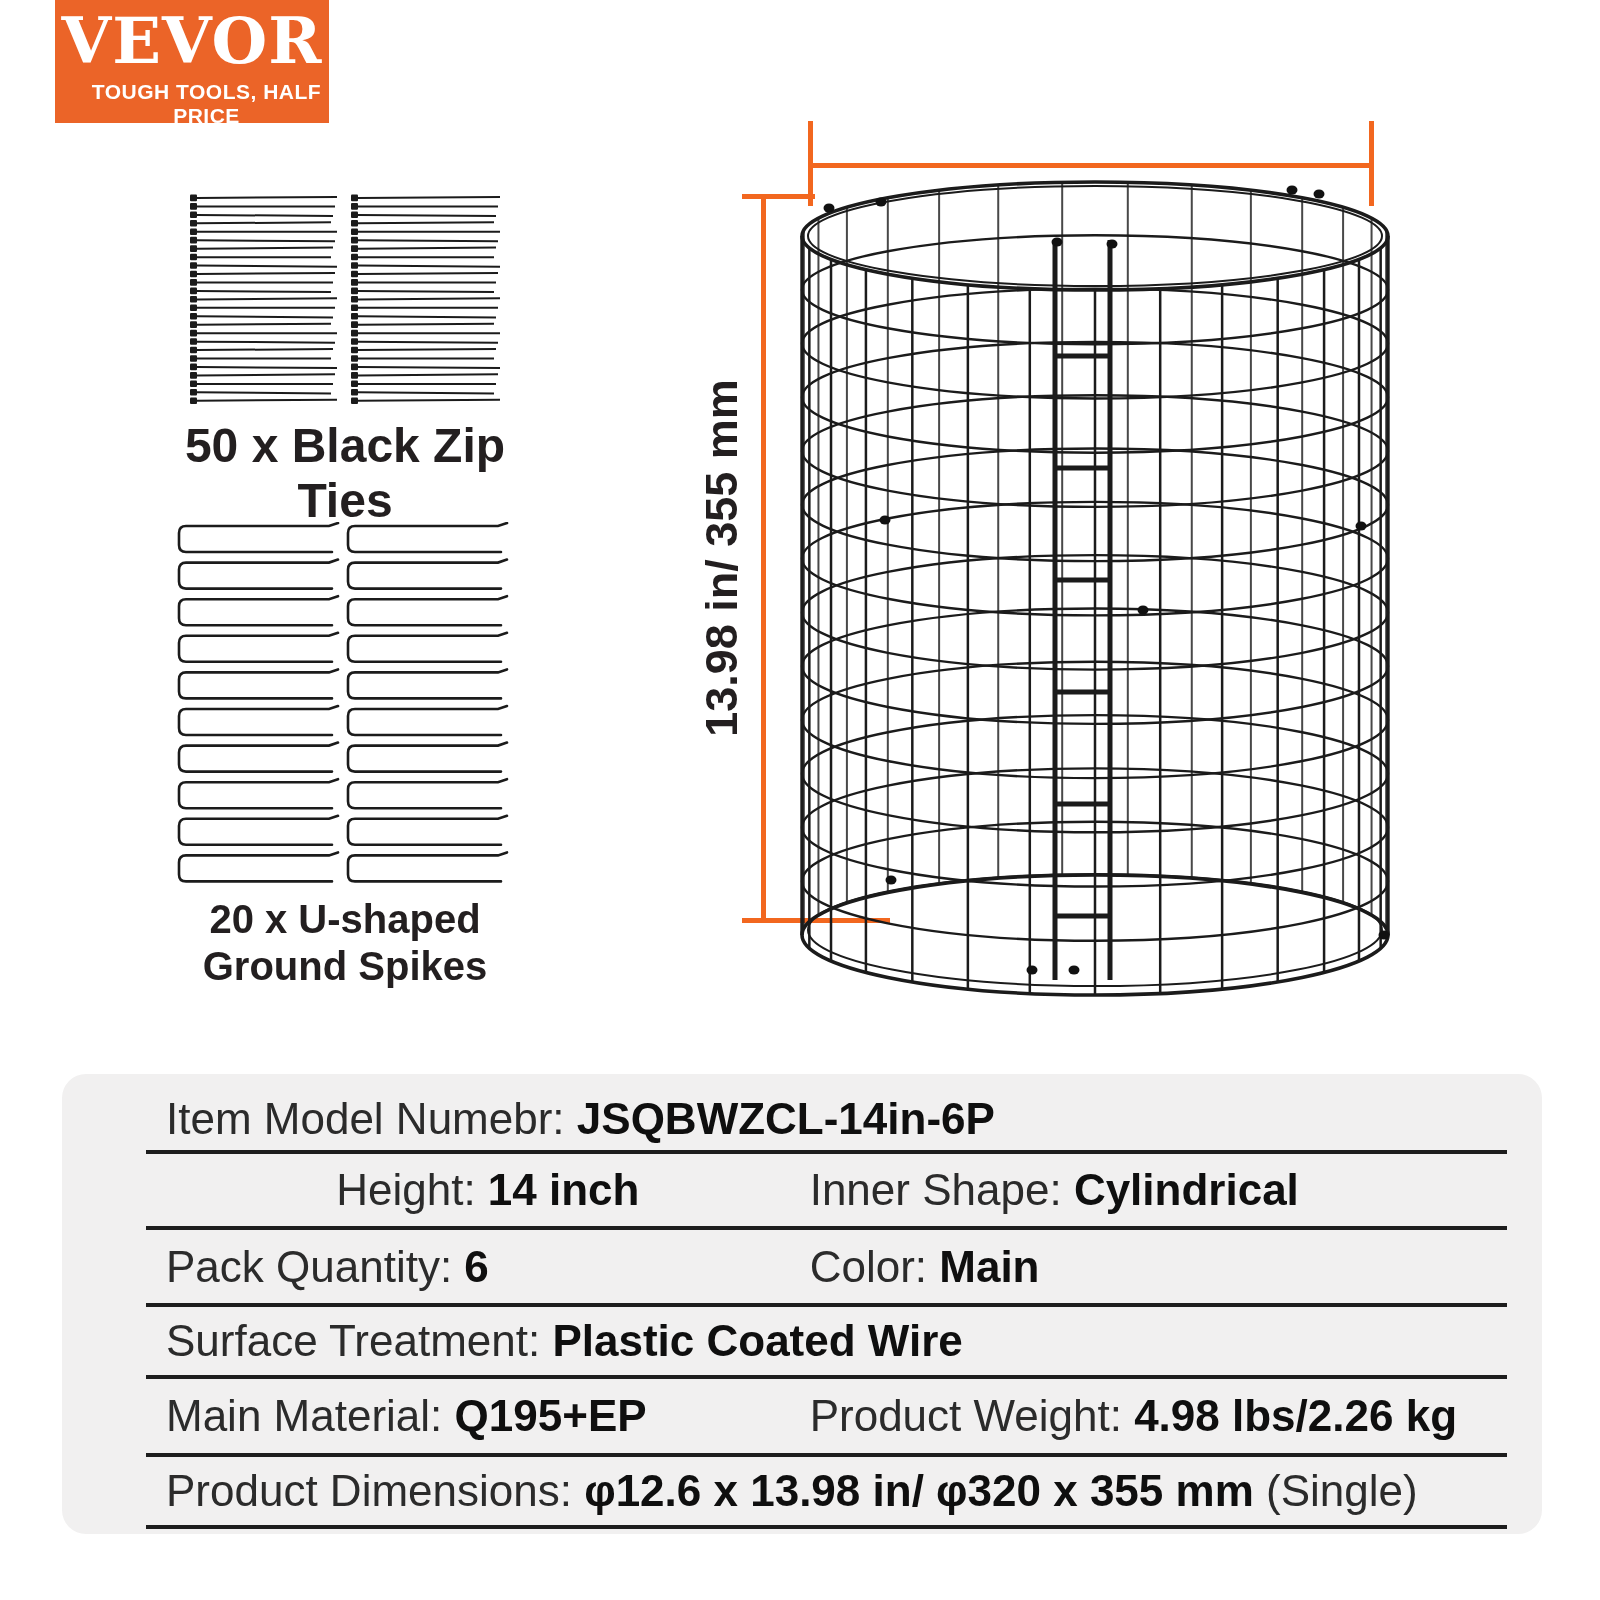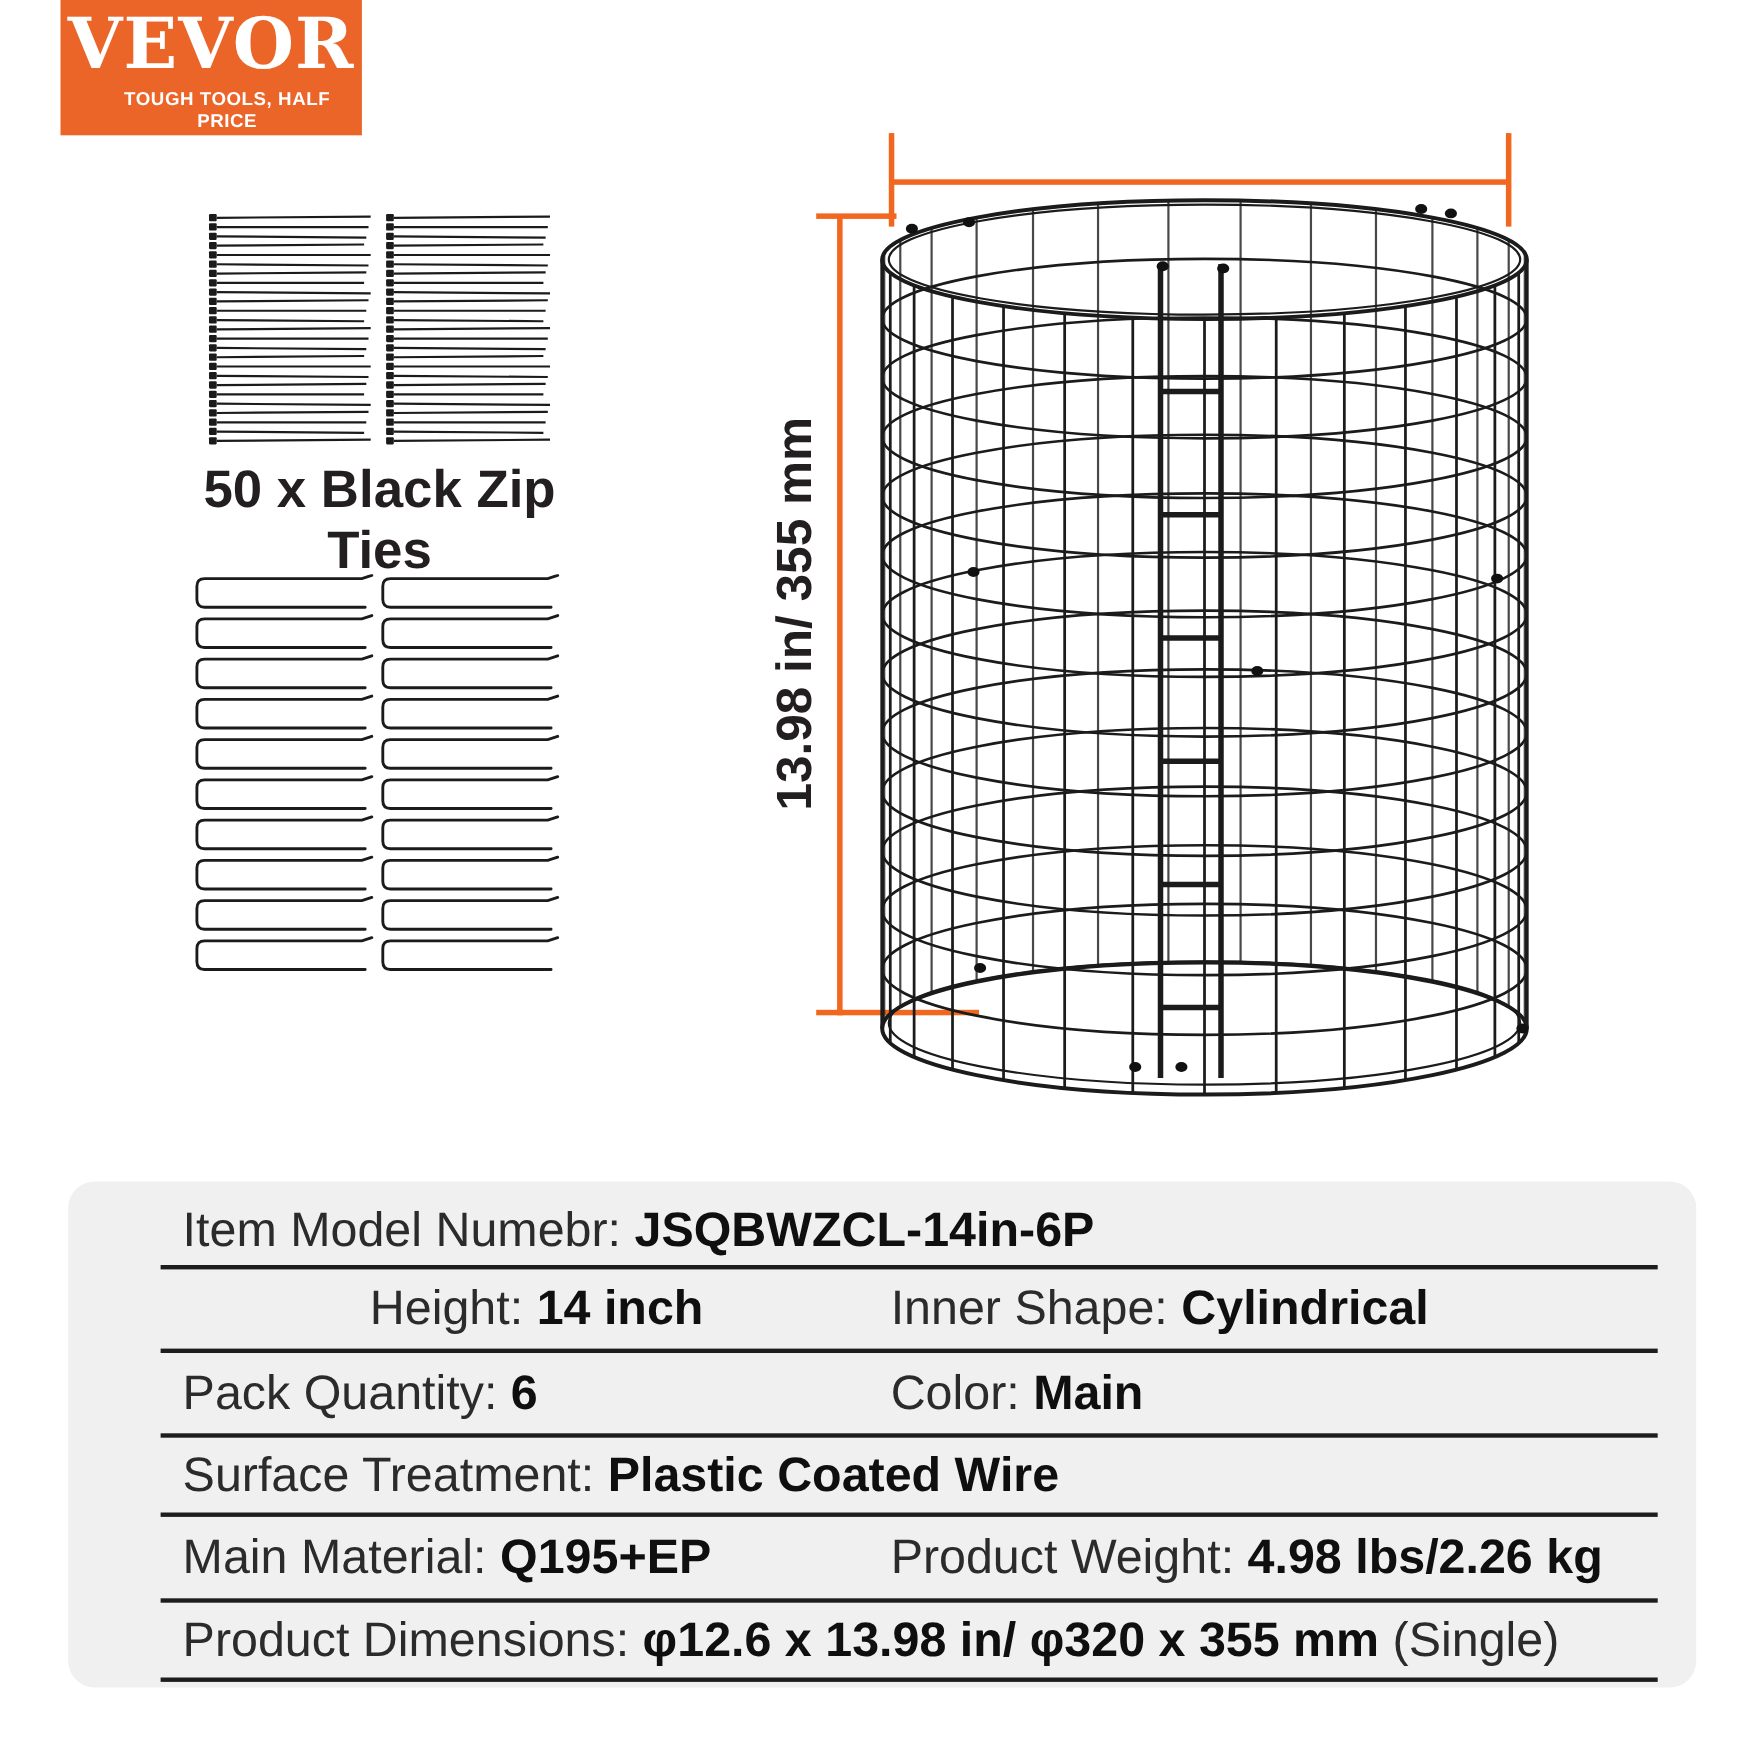--- a/index.html
+++ b/index.html
@@ -4,21 +4,21 @@
 <style>
   html,body{margin:0;padding:0;background:#ffffff;}
   body{width:1600px;height:1600px;font-family:"Liberation Sans",sans-serif;}
   .canvas{position:relative;width:1600px;height:1600px;overflow:hidden;background:#fff;}
 
   
   .logo{position:absolute;left:55px;top:0;width:274px;height:123px;
         background:var(--brand-orange,#eb6428);color:#fff;text-align:center;}
   .brand{font-family:"DejaVu Serif",serif;font-weight:800;font-size:64px;line-height:1;
          margin-top:9px;letter-spacing:1px;}
-  .tagline{font-size:17px;font-weight:bold;letter-spacing:.5px;margin-top:7px;padding-left:29px;}
+  .tagline{font-size:21px;font-weight:bold;letter-spacing:.5px;margin-top:7px;padding-left:29px;}
 
   
   .ties-svg{position:absolute;left:185px;top:192px;width:320px;height:215px;}
   .spikes-svg{position:absolute;left:175px;top:522px;width:335px;height:372px;}
   .acc-label{position:absolute;left:145px;width:400px;text-align:center;color:#231f20;
              font-weight:bold;}
   .ties-label{top:418px;font-size:48px;}
   .spikes-label{top:896px;font-size:40px;line-height:47px;}
 
   
@@ -220,20 +220,24 @@
       <path d="M 332,257.2 L 323,260.2 L 180,260.2
                  Q 173,260.2 173,267.2 L 173,279.2
                  Q 173,286.2 180,286.2 L 326,286.2" fill="none" stroke="#1b1b1b" stroke-width="2.6" stroke-linecap="round"></path>
       <path d="M 332,293.8 L 323,296.8 L 180,296.8
                  Q 173,296.8 173,303.8 L 173,315.8
                  Q 173,322.8 180,322.8 L 326,322.8" fill="none" stroke="#1b1b1b" stroke-width="2.6" stroke-linecap="round"></path>
       <path d="M 332,330.40000000000003 L 323,333.40000000000003 L 180,333.40000000000003
                  Q 173,333.40000000000003 173,340.40000000000003 L 173,352.40000000000003
                  Q 173,359.40000000000003 180,359.40000000000003 L 326,359.40000000000003" fill="none" stroke="#1b1b1b" stroke-width="2.6" stroke-linecap="round"></path>
     </svg>
+  <div class="acc-label spikes-label">
+    <div>20 x U-shaped</div>
+    <div>Ground Spikes</div>
+  </div>
 
   <div class="oline dl-h"></div>
   <div class="oline dl-h-tl"></div>
   <div class="oline dl-h-tr"></div>
 
   <div class="dim-text h-label">13.98 in/ 355 mm</div>
   <div class="oline dl-v"></div>
   <div class="oline dl-v-tt"></div>
   <div class="oline dl-v-tb"></div>
 

